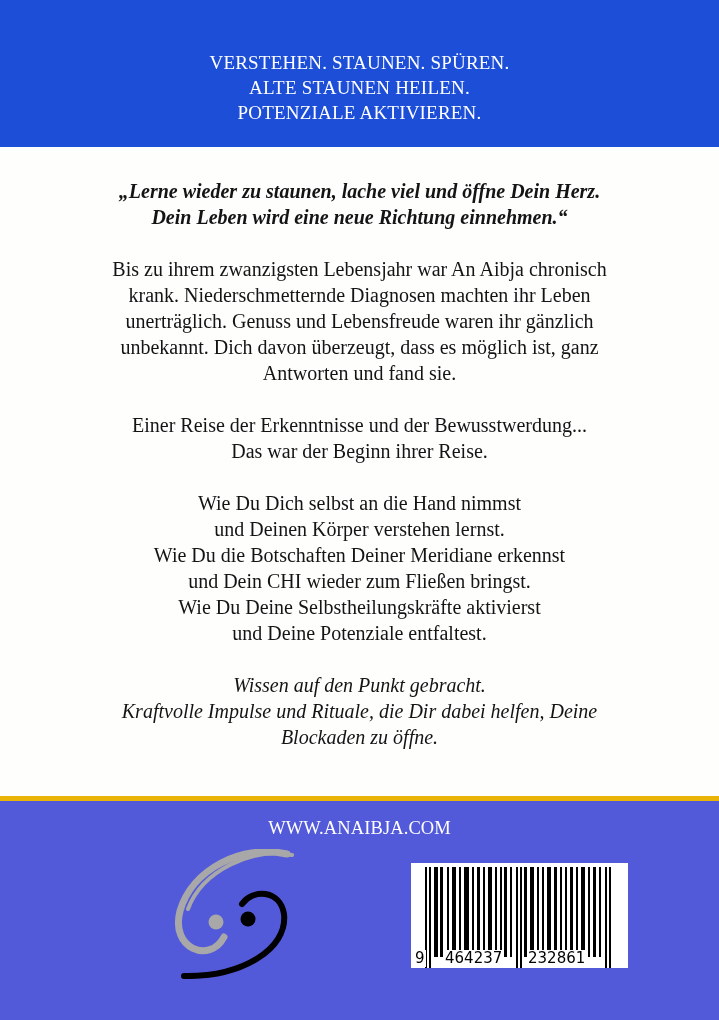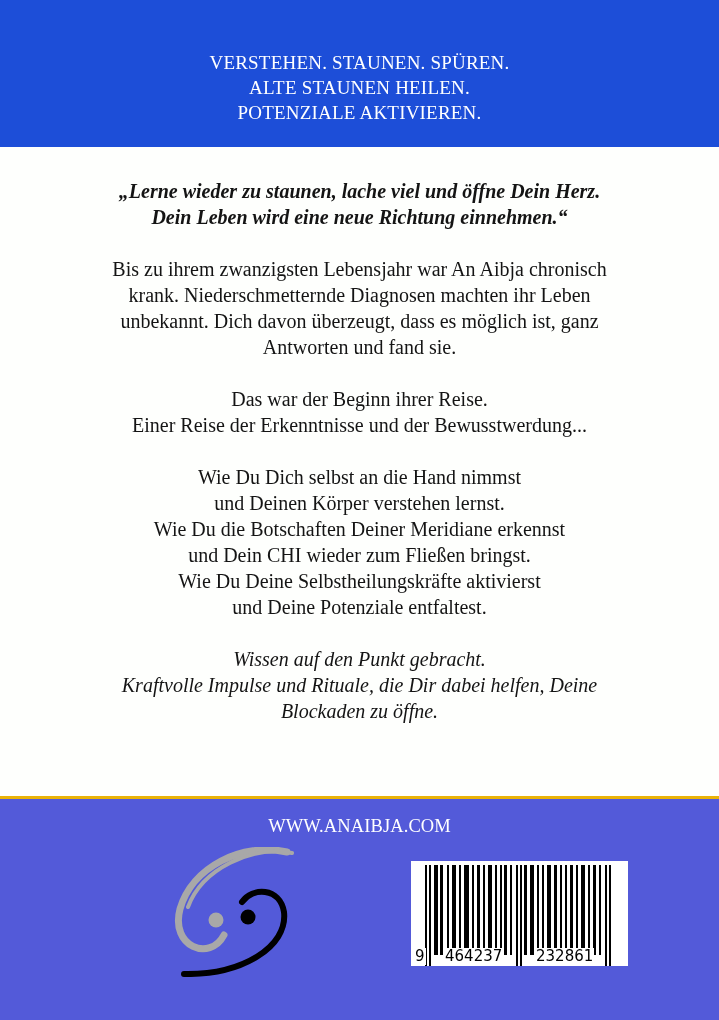--- a/index.html
+++ b/index.html
@@ -25,21 +25,21 @@
       font-size: 20px; line-height: 26px;
     }
     .content .block div { white-space: nowrap; }
     .quote { font-style: italic; font-weight: 600; margin-bottom: 26px; }
     .para { margin-bottom: 26px; }
     .italic-block { font-style: italic; }
 
     .bottom-band {
       position: absolute; left: 0; top: 796px; width: 719px; height: 224px;
       background: #535ad9;
-      border-top: 3px solid #eab308;
+      border-top: 5px solid #eab308;
     }
     .url {
       position: absolute; left: 0; top: 17px; width: 719px;
       text-align: center; color: #ffffff;
       font-family: "Liberation Serif", serif;
       font-size: 18.5px; letter-spacing: 0.1px;
     }
     .logo {
       position: absolute; left: 172px; top: 48px; width: 125px; height: 130px;
     }
@@ -67,27 +67,28 @@
 
 <div class="content">
   <div class="block quote">
     <div>„Lerne wieder zu staunen, lache viel und öffne Dein Herz.</div>
     <div>Dein Leben wird eine neue Richtung einnehmen.“</div>
   </div>
 
   <div class="block para">
     <div>Bis zu ihrem zwanzigsten Lebensjahr war An Aibja chronisch</div>
     <div>krank. Niederschmetternde Diagnosen machten ihr Leben</div>
+    <div>unerträglich.  Genuss und Lebensfreude waren ihr gänzlich</div>
     <div>unbekannt.  Dich davon überzeugt, dass es möglich ist, ganz</div>
     <div>Antworten und fand sie.</div>
   </div>
 
   <div class="block para">
+    <div>Einer Reise der Erkenntnisse und der Bewusstwerdung...</div>
     <div>Das war der Beginn ihrer Reise.</div>
-    <div>Einer Reise der Erkenntnisse und der Bewusstwerdung...</div>
   </div>
 
   <div class="block para">
     <div>Wie Du Dich selbst an die Hand nimmst</div>
     <div>und Deinen Körper verstehen lernst.</div>
     <div>Wie Du die Botschaften Deiner Meridiane erkennst</div>
     <div>und Dein CHI wieder zum Fließen bringst.</div>
     <div>Wie Du Deine Selbstheilungskräfte aktivierst</div>
     <div>und Deine Potenziale entfaltest.</div>
   </div>
@@ -151,16 +152,16 @@
         <rect x="177" y="4" width="2" height="90"></rect>
         <rect x="182" y="4" width="3" height="90"></rect>
         <rect x="188" y="4" width="2" height="90"></rect>
         <rect x="194" y="4" width="2" height="101"></rect>
         <rect x="198" y="4" width="2" height="101"></rect>
       </g>
     </svg>
     <div class="digits">
       <span style="left:3px;">9</span>
       <span style="left:33px;">464237</span>
-      <span style="left:124px;margin-top:20px;">232861</span>
+      <span style="left:116px;margin-top:20px;">232861</span>
     </div>
   </div>
 </div>
 
 </body></html>

